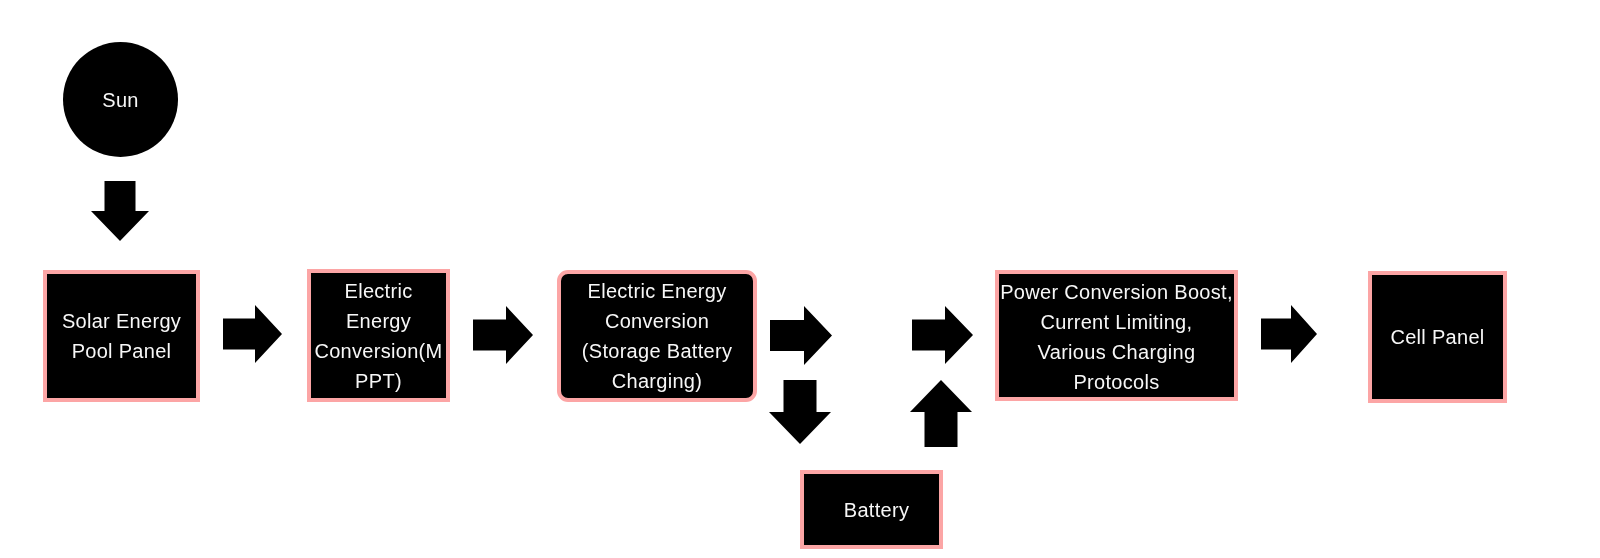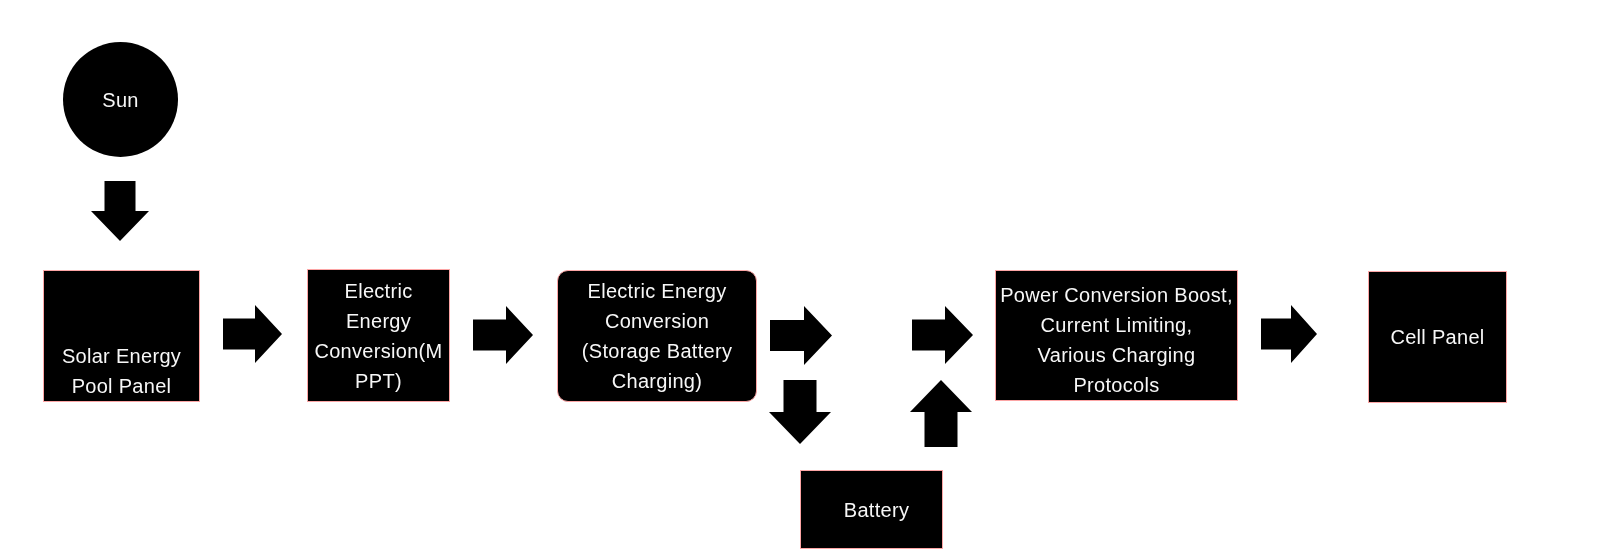--- a/index.html
+++ b/index.html
@@ -5,21 +5,21 @@
   html,body{margin:0;padding:0;}
   body{
     width:1600px;height:558px;background:#ffffff;
     font-family:"Liberation Sans", sans-serif;
     position:relative;overflow:hidden;
   }
   .canvas{position:absolute;left:0;top:8px;width:1600px;height:558px;}
   .node{
     position:absolute;background:#000000;color:#f7f7f7;
     display:flex;align-items:center;justify-content:center;
-    text-align:center;border:1px solid #fca5a5;box-sizing:border-box;
+    text-align:center;border:4px solid #fca5a5;box-sizing:border-box;
   }
   .node.circle{border-radius:50%;border:none;}
   .label{
     white-space:pre-line;font-size:20px;line-height:30px;
     letter-spacing:0.3px;color:#f7f7f7;
   }
   .arrow{position:absolute;}
   .arrow polygon{fill:#000000;}
 </style>
 </head>
@@ -28,21 +28,21 @@
 <div class="canvas">
 
   <div class="node circle" style="left:63px;top:34px;width:115px;height:115px;">
     <span class="label">Sun</span>
   </div>
 
   <svg class="arrow" style="left:91px;top:173px;" width="58" height="60" viewBox="0 0 58 60">
     <polygon points="13.5,0 44.5,0 44.5,30 58,30 29,60 0,30 13.5,30"></polygon>
   </svg>
 
-  <div class="node" style="left:43px;top:262px;width:157px;height:132px;align-items:flex-end;">
+  <div class="node" style="left:43px;top:262px;width:157px;height:132px;">
     <span class="label">Solar Energy
 Pool Panel</span>
   </div>
 
   <svg class="arrow" style="left:223px;top:297px;" width="59" height="58" viewBox="0 0 59 58">
     <polygon points="0,13.5 32,13.5 32,0 59,29 32,58 32,44.5 0,44.5"></polygon>
   </svg>
 
   <div class="node" style="left:307px;top:261px;width:143px;height:133px;">
     <span class="label">Electric

